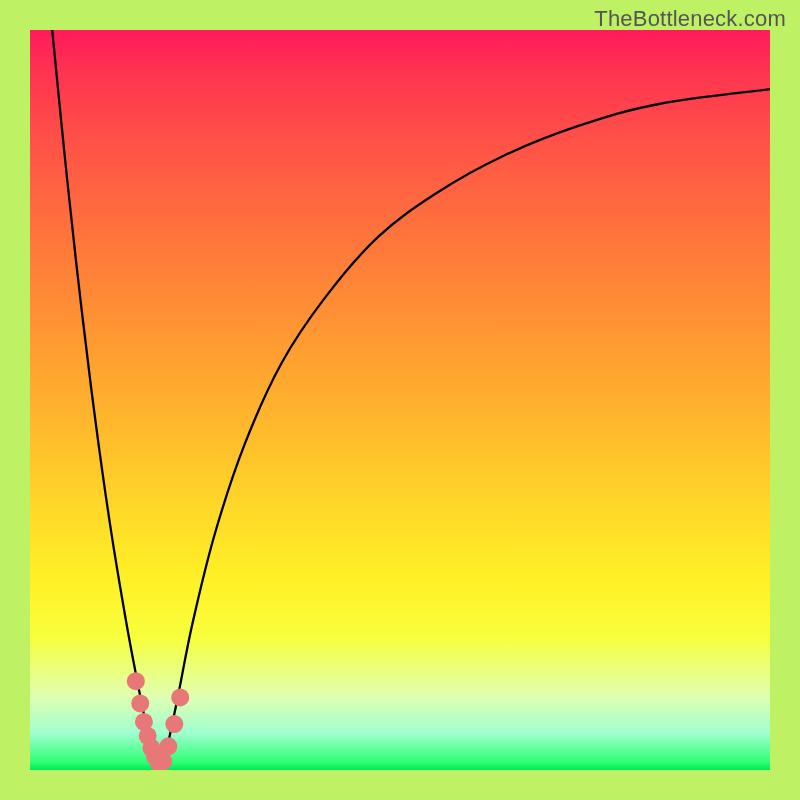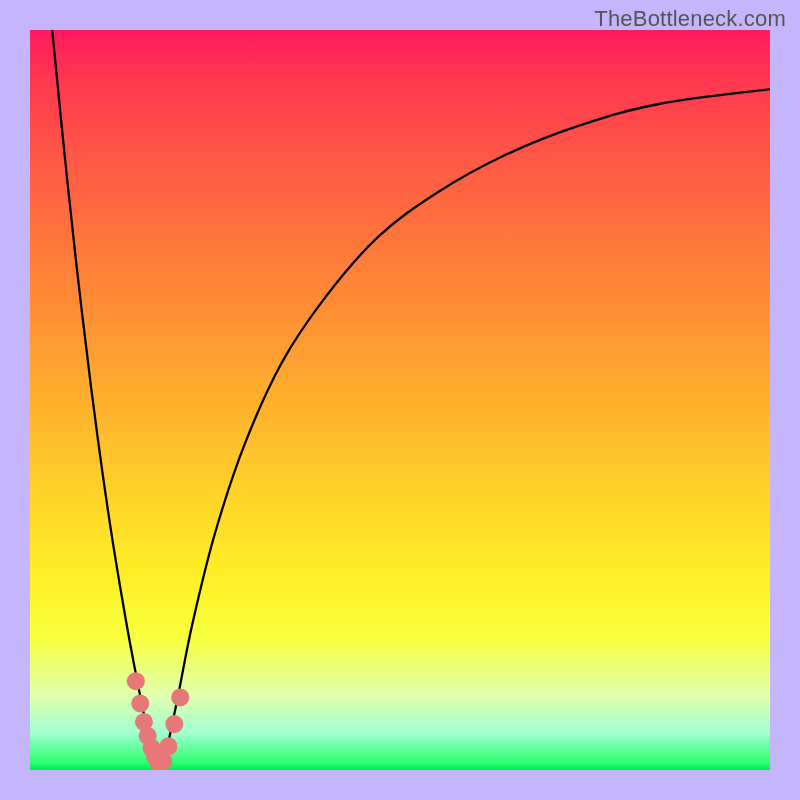--- a/index.html
+++ b/index.html
@@ -10,21 +10,21 @@
     height: 800px;
     overflow: hidden;
     position: relative;
   }
   .frame {
     position: absolute;
     top: 0;
     left: 0;
     width: 800px;
     height: 800px;
-    background: #c4b5fd;
+    background: #bef264;
   }
   .plot-area {
     position: absolute;
     top: 30px;
     left: 30px;
     width: 740px;
     height: 740px;
     overflow: hidden;
   }
   .gradient-bg {

